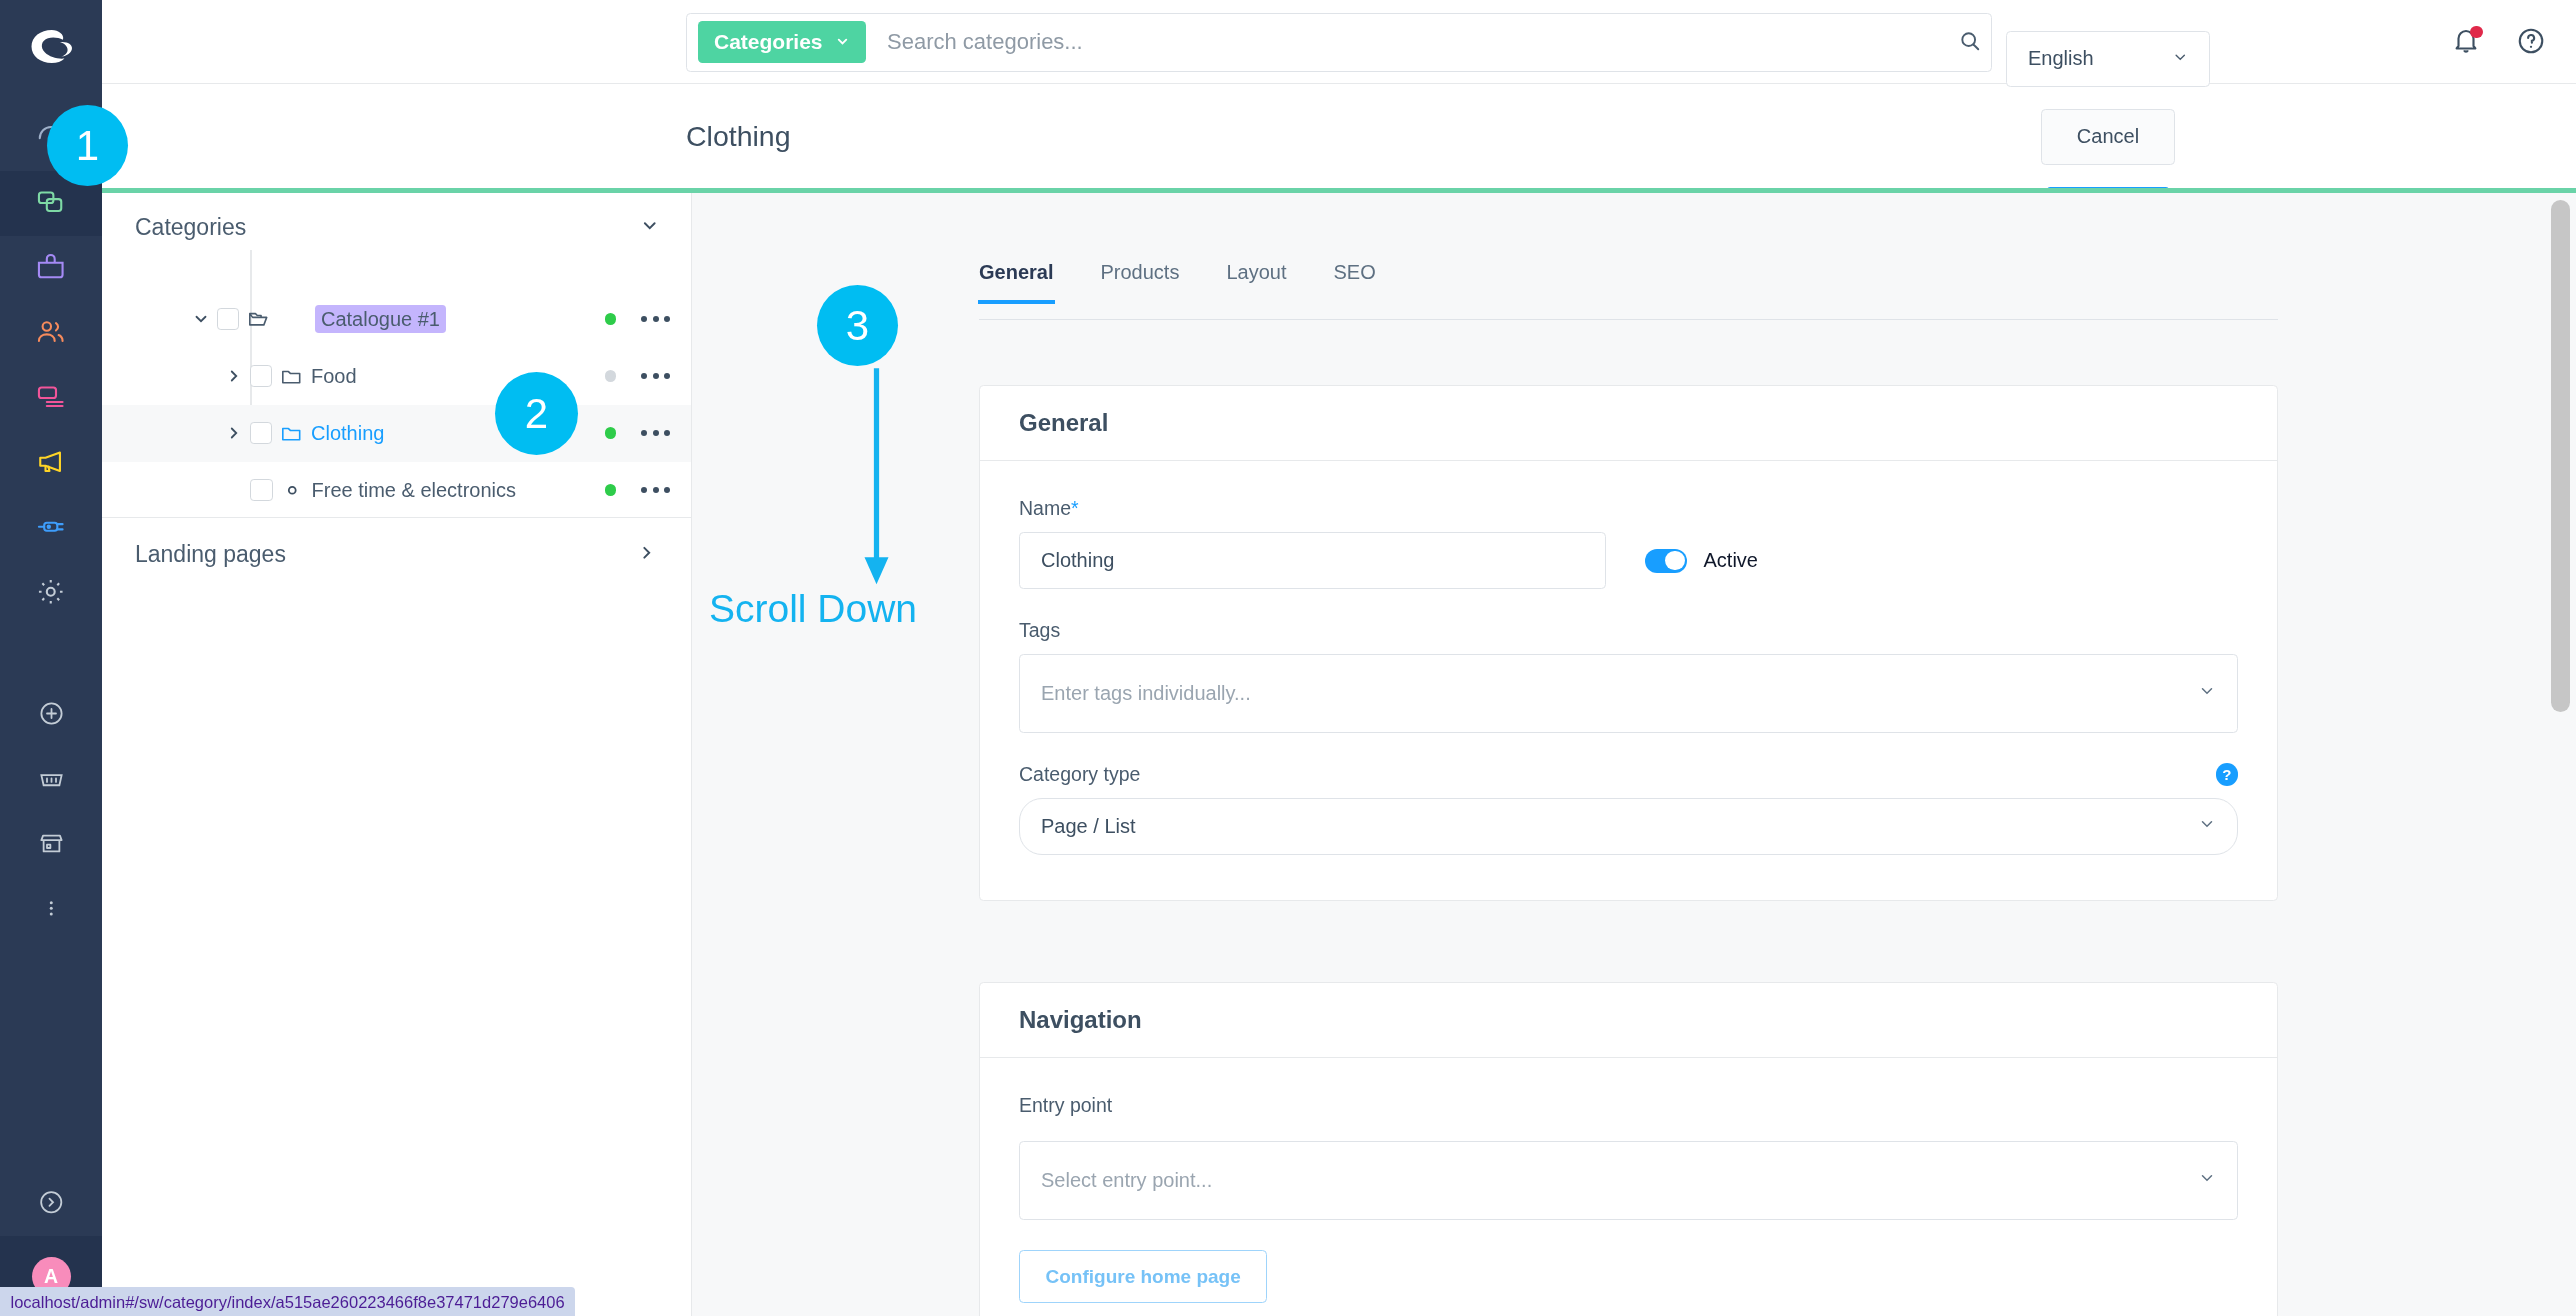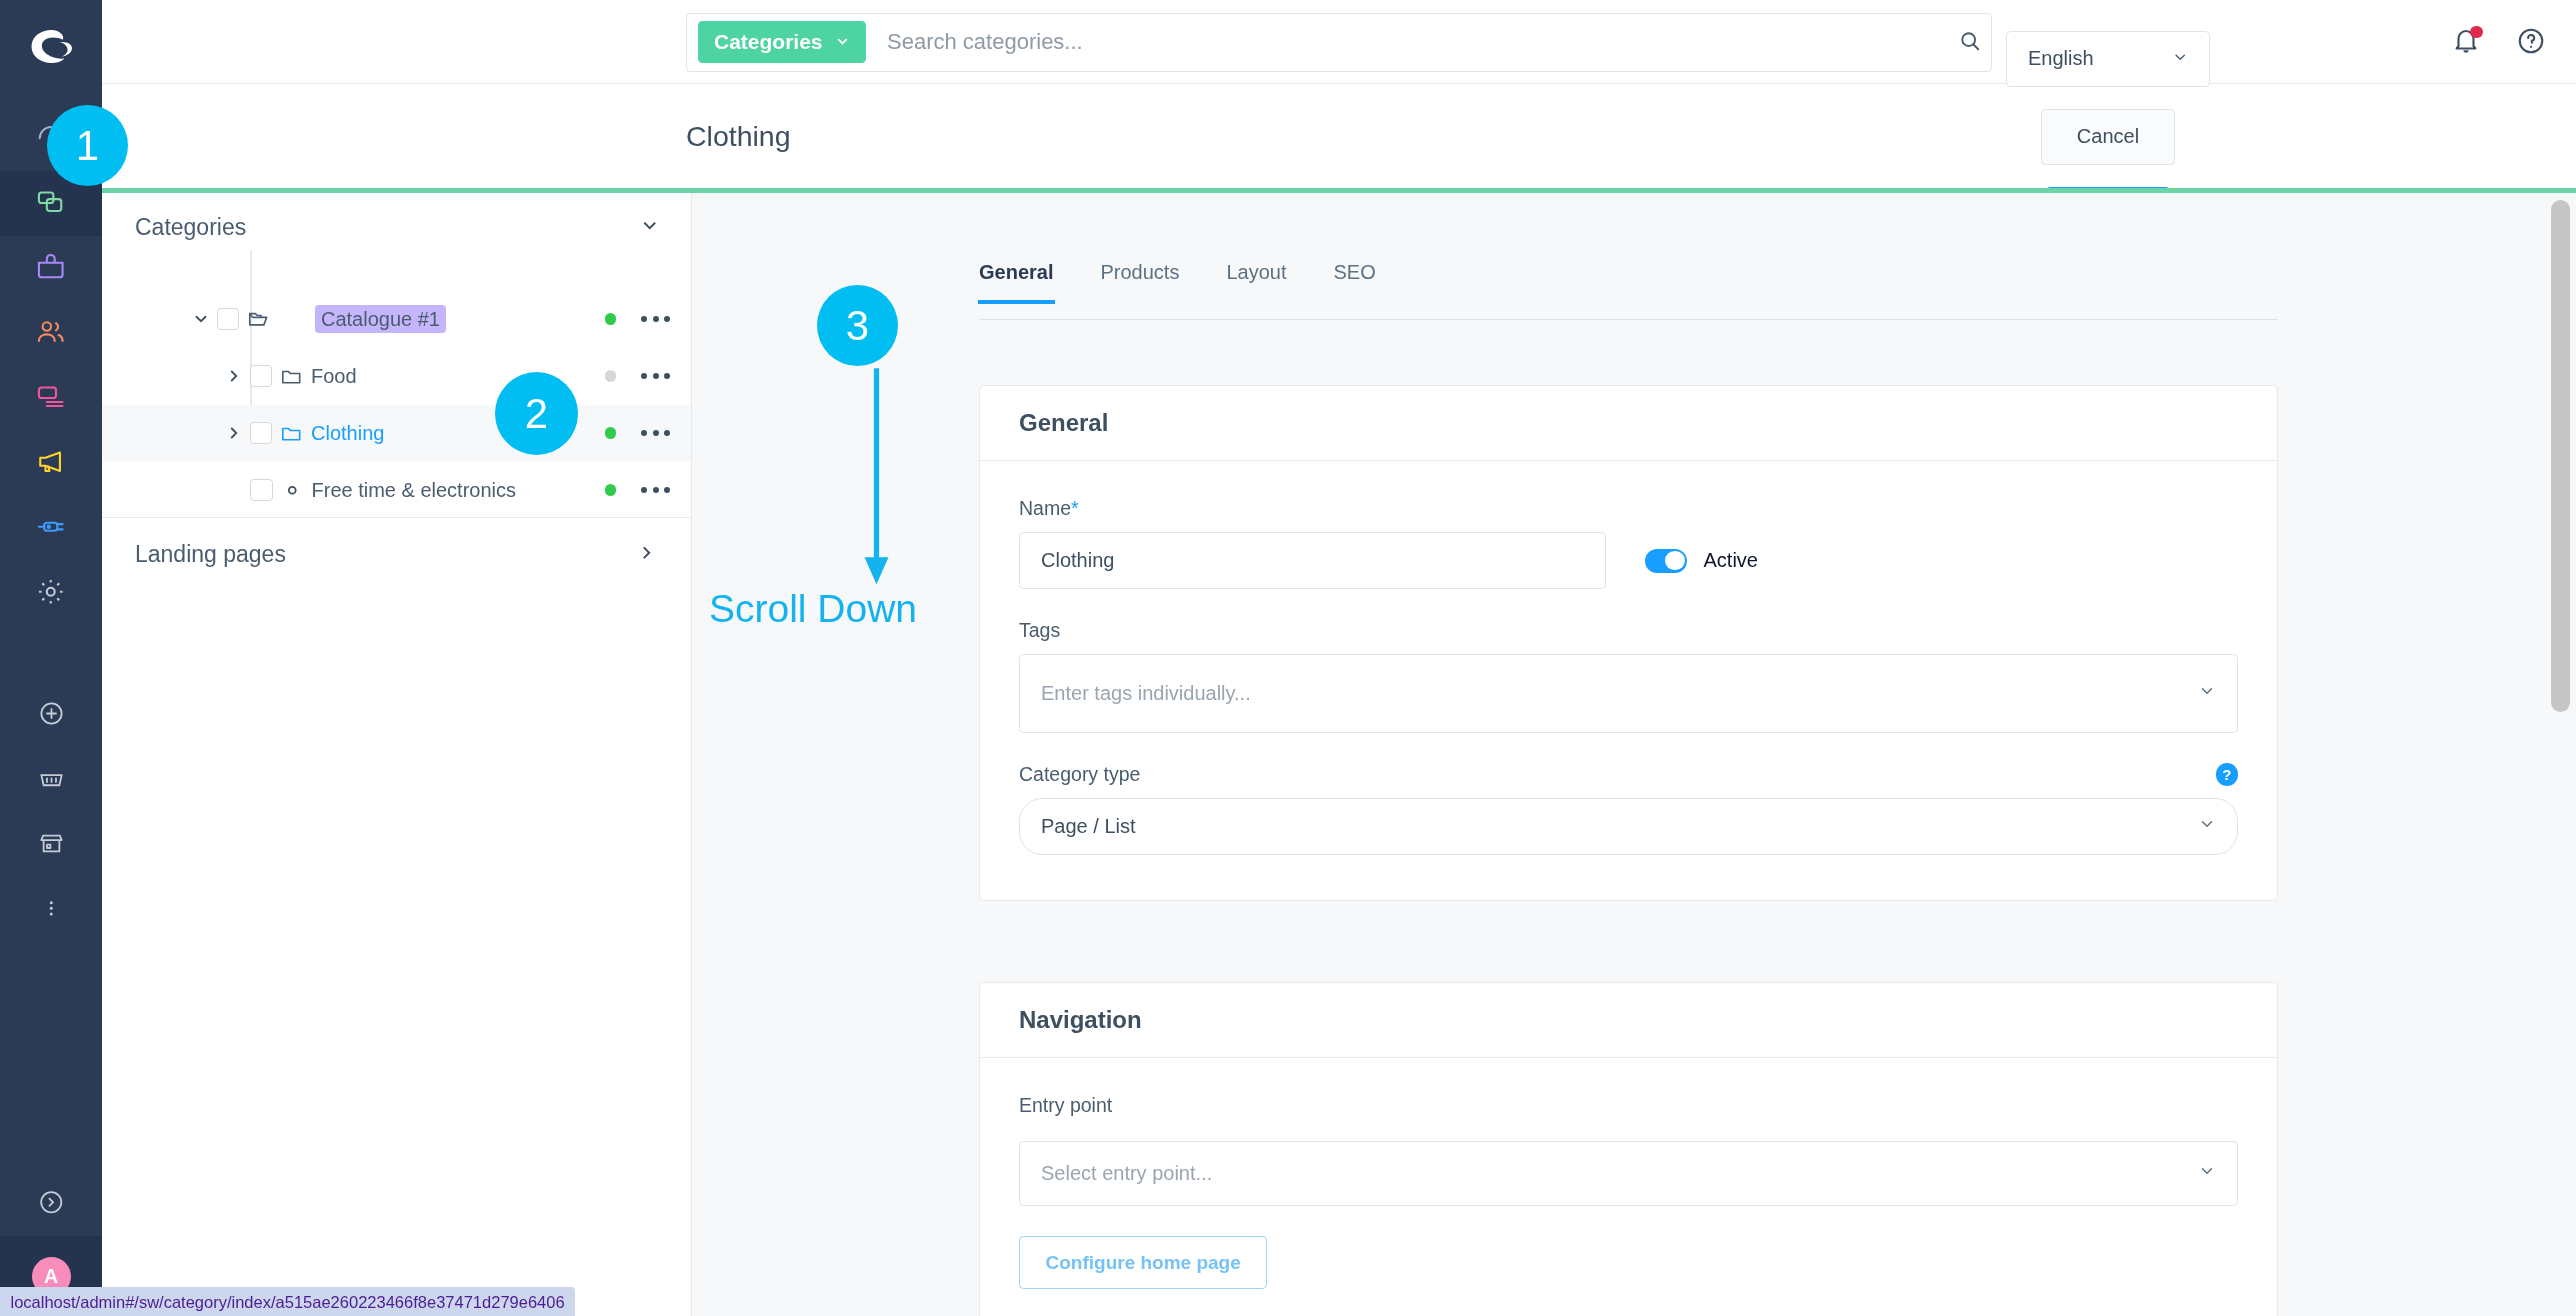--- a/index.html
+++ b/index.html
@@ -586,21 +586,21 @@
 
     <div class="spacer-cards"></div>
 
     <div class="card">
       <div class="card-head">
         <span class="card-title">Navigation</span>
       </div>
       <div class="card-body">
         <div class="field">
           <span class="flabel">Entry point</span>
-          <div class="fselect" style="height:65px;margin-top:24px;">
+          <div class="fselect" style="height:79px;margin-top:24px;">
             <span class="ph">Select entry point...</span>
             <span>
               <svg width="18" height="18" viewBox="0 0 24 24" fill="none" stroke="#5e7082" stroke-width="2" stroke-linecap="round">
                   <path d="M6 9l6 6 6-6"></path>
                 </svg>
             </span>
           </div>
         </div>
         <button class="btn-outline">Configure home page</button>
       </div>

